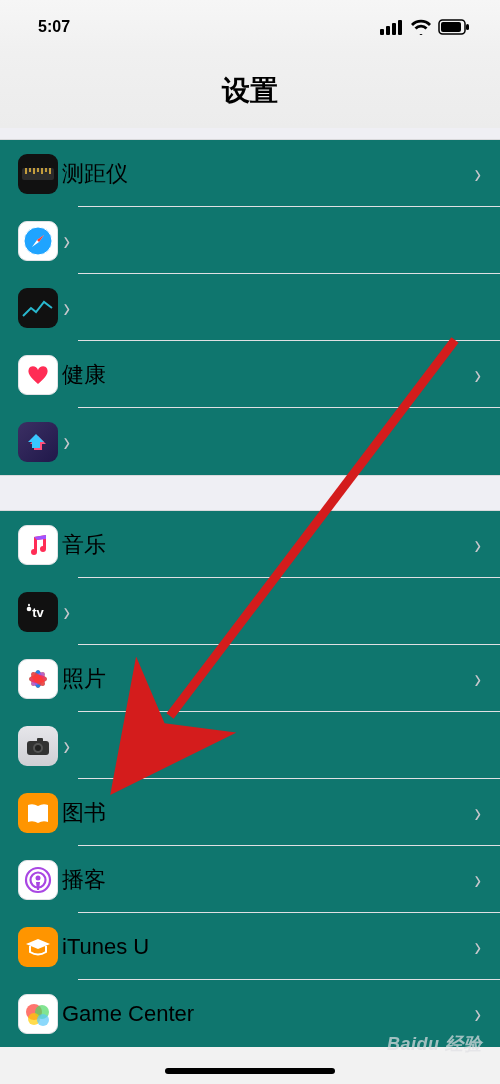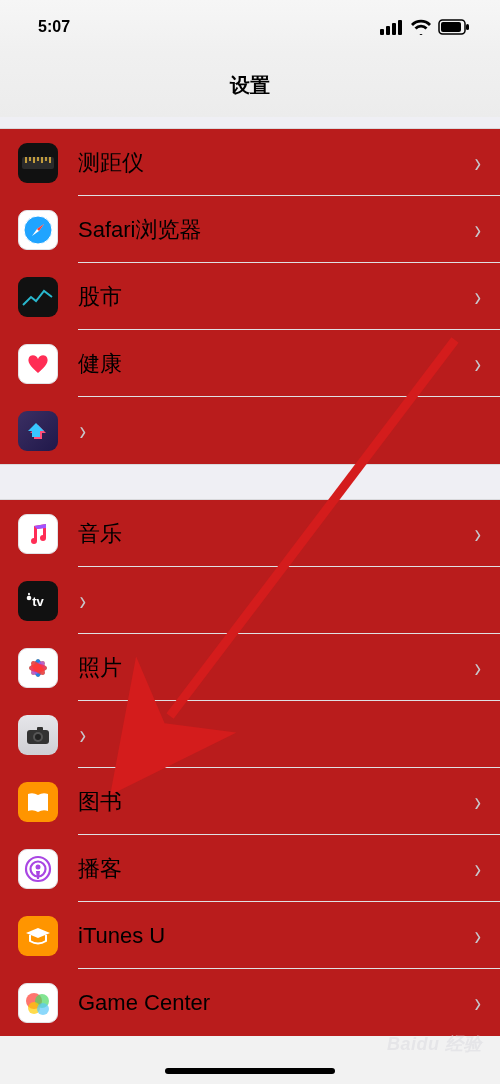--- a/index.html
+++ b/index.html
@@ -19,54 +19,54 @@
     padding: 0 30px 0 38px;
     font-weight: 600;
     font-size: 16px;
     background: linear-gradient(#f6f6f6,#f0f0f0);
   }
   .status-right { display:flex; align-items:center; gap:6px; }
   .header {
     background: linear-gradient(#f0f0f0,#ececec);
     text-align: center;
     padding: 18px 0 18px;
-    font-size: 20px;
+    font-size: 28px;
     font-weight: 600;
   }
   .group-gap {
     height: 36px;
     background: #efeff4;
     border-top: 1px solid #d9d9dc;
     border-bottom: 1px solid #d9d9dc;
   }
   .top-gap {
     height: 12px;
     background:#efeff4;
     border-bottom:1px solid #d9d9dc;
   }
-  .list { background:#b91c1c; }
+  .list { background:#0f766e; }
   .row {
     display:flex;
     align-items:center;
     padding: 0 18px;
     height: 67px;
     position:relative;
   }
   .row::after{
     content:"";
     position:absolute;
     left:78px; right:0; bottom:0;
     height:1px;
     background:#e0e0e3;
   }
   .row:last-child::after{ display:none; }
   .icon-wrap{
     width:40px; height:40px;
     border-radius:9px;
-    margin-right:20px;
+    margin-right:4px;
     flex-shrink:0;
     display:flex;
     align-items:center;
     justify-content:center;
     overflow:hidden;
   }
   .label{ flex:1; font-size:22px; }
   .chevron{
     color:#c7c7cc;
     font-size:28px;
@@ -144,31 +144,29 @@
 
   <div class="row">
     <span class="icon-wrap" style="background:#fff;border:1px solid #e2e2e6">
       <svg width="34" height="34" viewBox="0 0 34 34">
           <circle cx="17" cy="17" r="14" fill="#1fa4ff"></circle>
           <circle cx="17" cy="17" r="14" fill="none" stroke="#fff" stroke-width="1"></circle>
           <polygon points="23,11 18,18 11,23 16,16" fill="#fff"></polygon>
           <polygon points="23,11 18,18 16,16" fill="#ff3b30"></polygon>
         </svg>
     </span>
-    <span class="label">Safari浏览器</span>
     <span class="chevron">›</span>
   </div>
 
   <div class="row">
     <span class="icon-wrap" style="background:#111">
       <svg width="40" height="40" viewBox="0 0 40 40">
           <polyline points="5,28 13,20 18,24 26,14 34,20" fill="none" stroke="#29b8ce" stroke-width="2"></polyline>
         </svg>
     </span>
-    <span class="label">股市</span>
     <span class="chevron">›</span>
   </div>
 
   <div class="row">
     <span class="icon-wrap" style="background:#fff;border:1px solid #e2e2e6">
       <svg width="26" height="26" viewBox="0 0 26 26">
           <path d="M13 22 C5 15 2 11 4 6.5 C6 2.5 12 4 13 8 C14 4 20 2.5 22 6.5 C24 11 21 15 13 22Z" fill="#ff2d55"></path>
         </svg>
     </span>
     <span class="label">健康</span>

